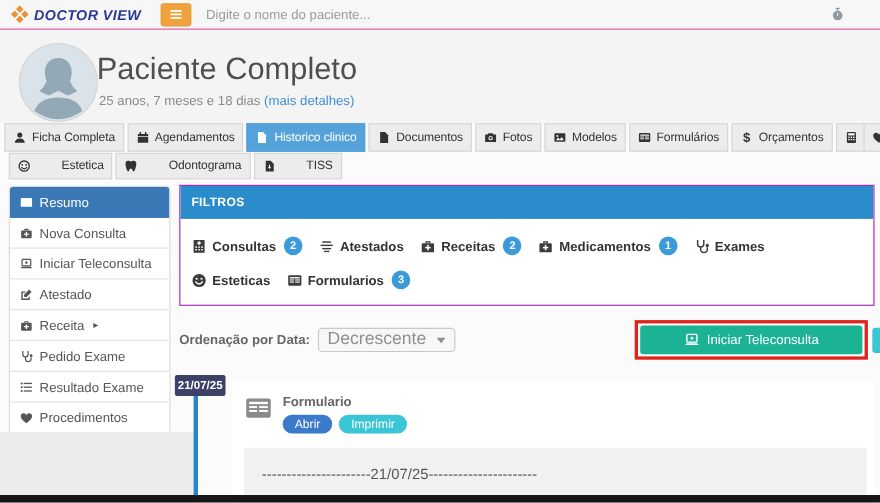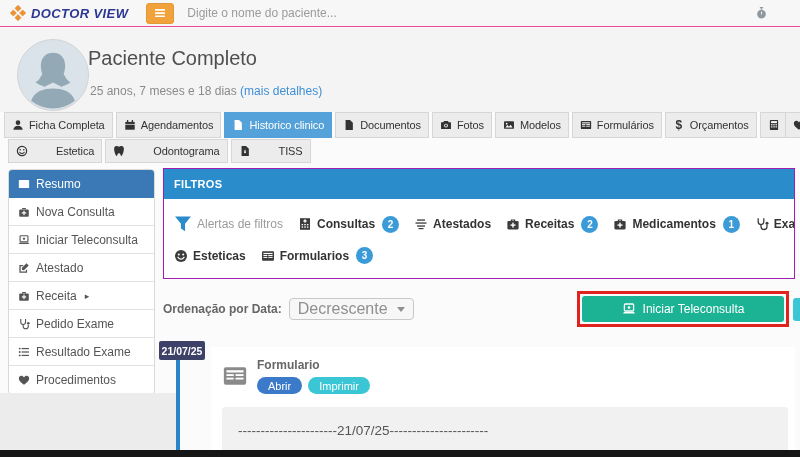--- a/index.html
+++ b/index.html
@@ -27,21 +27,21 @@
   .search-input { margin-left:13px; border:none; background:transparent; outline:none;
     font-size:12px; color:#555; width:230px; font-family:inherit; }
   .search-input::placeholder { color:#9b9b9b; }
   .stopwatch { margin-left:auto; margin-right:32px; width:13px; height:14px; color:#9098a0; cursor:pointer; }
 
   
   .patient-header { position:absolute; left:0; top:28px; width:800px; height:84px; background:#f4f4f4; }
   .avatar { position:absolute; left:17px; top:11px; width:72px; height:72px; border-radius:50%;
     border:1px solid #d2d2d2; overflow:hidden; background:#d9e3e9; cursor:pointer; }
   .avatar svg { width:100%; height:100%; display:block; }
-  .patient-name { position:absolute; left:88px; top:19px; font-size:20px; color:#4f4f4f; }
+  .patient-name { position:absolute; left:88px; top:19px; font-size:28px; color:#4f4f4f; }
   .patient-sub { position:absolute; left:90px; top:56px; font-size:12px; color:#8a8a8a; }
   .details-link { color:#3f8fd6; text-decoration:none; cursor:pointer; }
 
   
   .tabs-row { position:absolute; display:flex; gap:3px; }
   .tabs1 { left:4px; top:112px; width:676px; height:26px; }
   .tabs2 { left:8px; top:139px; height:24px; }
   .tab { height:26px; display:flex; align-items:center; gap:5px; padding:0 7px;
     background:#ececec; border:1px solid #d6d6d6; font-size:11px; letter-spacing:-.1px;
     color:#333; white-space:nowrap; cursor:pointer; }
@@ -98,21 +98,21 @@
     background:var(--pill-cyan,#3ac6d4); border-radius:3px 0 0 3px; cursor:pointer; }
 
   
   .date-badge { position:absolute; left:159px; top:341px; width:46px; height:19px;
     background:var(--navy,#3d4168); color:#fff; font-size:10.5px; font-weight:bold;
     display:flex; align-items:center; justify-content:center; border-radius:2px; }
   .tl-line { position:absolute; left:176px; top:360px; width:4px; height:91px;
     background:var(--tl-blue,#2a84c8); }
 
   .entry-card { position:absolute; left:211px; top:347px; width:584px; height:110px; background:#fff; }
-  .entry-head { display:flex; align-items:center; gap:9px; padding:11px 0 0 11px; }
+  .entry-head { display:flex; align-items:flex-start; gap:9px; padding:11px 0 0 11px; }
   .entry-ic { width:26px; height:26px; color:#8a8a8a; }
   .entry-title { font-size:12px; font-weight:bold; color:#666; margin-bottom:5px; }
   .pills { display:flex; gap:6px; }
   .pill { height:17px; padding:0 11px; border-radius:9px; border:none; color:#fff; font-size:11px;
     display:flex; align-items:center; white-space:nowrap; cursor:pointer; font-family:inherit; }
   .pill-blue { background:var(--pill-blue,#3b79c9); }
   .pill-cyan { background:var(--pill-cyan,#3ac6d4); }
   .pill-green { background:var(--pill-green,#25bd97); }
   .entry-body { margin:13px 7px 0 11px; height:70px; background:#f1f1f1; border-radius:3px;
     padding:16px 0 0 16px; font-size:13.5px; color:#555; }
@@ -393,28 +393,20 @@
       </span>
       <span>Procedimentos</span>
     </div>
   </div>
 <div class="under-sidebar"></div>
 
 <div class="filters-panel">
   <div class="filters-header">FILTROS</div>
   <div class="filters-body">
     <div class="frow frow1" id="frow1">
-        <div class="fitem muted">
-          <span class="ic">
-            <svg viewBox="0 0 14 14">
-              <path d="M.8 1.2h12.4L8.6 6.8v5.8l-3.2-2.1V6.8z"></path>
-            </svg>
-          </span>
-          <span>Alertas de filtros</span>
-        </div>
         <div class="fitem">
           <span class="ic">
             <svg viewBox="0 0 14 14">
               <rect x="2" y="1.2" width="10" height="11.6"></rect>
               <g fill="#fff">
                 <rect x="6.3" y="2.4" width="1.4" height="3.2"></rect>
                 <rect x="5.4" y="3.3" width="3.2" height="1.4"></rect>
                 <rect x="3.6" y="7" width="1.5" height="1.3"></rect>
                 <rect x="6.25" y="7" width="1.5" height="1.3"></rect>
                 <rect x="8.9" y="7" width="1.5" height="1.3"></rect>

